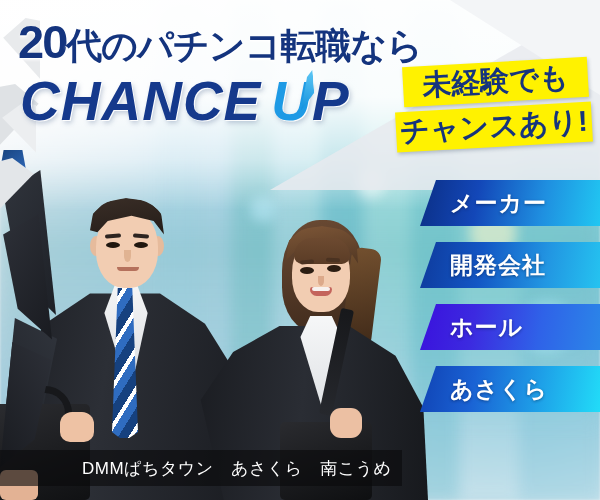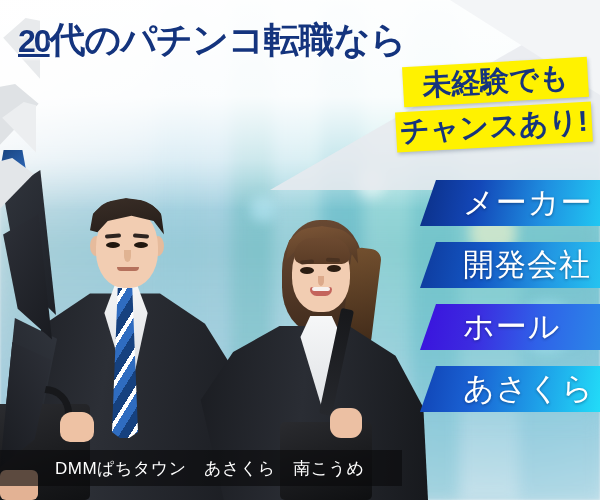--- a/index.html
+++ b/index.html
@@ -172,21 +172,21 @@
   .w-hand{ position:absolute; left:330px; bottom:62px; width:32px; height:30px; background:#ecc0a3; border-radius:11px; }
 
   
   .headline{
     position:absolute; left:18px; top:18px;
     font-size:41px; font-weight:bold; line-height:1;
     color:#14347e; letter-spacing:-1px;
     text-shadow:0 1px 0 #fff, 0 2px 3px rgba(255,255,255,.9);
     white-space:nowrap;
   }
-  .headline .num{ font-size:32px; letter-spacing:-2px;text-decoration:underline; }
+  .headline .num{ font-size:47px; letter-spacing:-2px; }
   .headline .sm{ font-size:36px; }
 
   .logo{
     position:absolute; left:20px; top:74px;
     font-size:55px; font-weight:bold; font-style:italic;
     letter-spacing:1px; line-height:1;
     color:#15398c; white-space:nowrap;
     text-shadow:1px 1px 0 rgba(255,255,255,.95), 2px 3px 5px rgba(120,140,170,.45);
   }
   .logo .u-wrap{ position:relative; display:inline-block; color:#1e9ae5; margin-left:10px; }
@@ -213,36 +213,36 @@
   
   .cats{ position:absolute; right:0; top:180px; width:180px; }
   .cat{
     position:relative;
     height:46px; margin-bottom:16px;
     display:flex; align-items:center;
     clip-path:polygon(16px 0, 100% 0, 100% 100%, 0 100%);
     box-shadow:0 2px 5px rgba(0,0,0,.22);
   }
   .cat-label{
-    color:#ffffff; font-weight:normal; font-size:31px;
+    color:#ffffff; font-weight:bold; font-size:23px;
     letter-spacing:1px; white-space:nowrap;
-    margin-left:43px;
+    margin-left:30px;
     text-shadow:0 1px 3px rgba(0,20,60,.45);
   }
   .cat-0{ background:linear-gradient(100deg,#0b2f86 0%,#1347b8 32%,#1f8fe0 68%,#21c7f2 100%); }
   .cat-1{ background:linear-gradient(100deg,#3a11dd 0%,#3c2ae0 30%,#2f62e8 66%,#2b86e8 100%); }
   .cat-2{ background:linear-gradient(100deg,#0e3a9c 0%,#1356c4 34%,#2296e2 70%,#25c3f0 100%); }
   .cat-3{ background:linear-gradient(100deg,#6a14e8 0%,#5320e6 28%,#3158e6 66%,#2f8ce6 100%); }
   .cat-4{ background:linear-gradient(100deg,#1043b4 0%,#1a62d4 30%,#1ea0e8 66%,#22dcf8 100%); }
 
   
   .credit{
     position:absolute; left:0; top:450px; width:402px; height:36px;
     background:rgba(10,10,12,.62);
-    display:flex; align-items:center;
+    display:flex; align-items:center;padding-left:27px;
   }
   .credit-text{
     color:#ffffff; font-size:17px; margin-left:55px; white-space:nowrap; letter-spacing:.5px;
   }
 </style>
 </head>
 <body>
 
 <div class="banner">
 
@@ -310,20 +310,23 @@
       <div class="bag w-bag"></div>
       <div class="w-hand"></div>
     </div>
 
   </div>
 
   <div class="headline">
     <span class="num">20</span><span class="sm">代のパチンコ転職</span><span class="sm">なら</span>
   </div>
 
+  <div class="logo">
+    <span>CHANCE</span><span class="u-wrap"><span>U</span><span class="u-leaf"></span></span><span>P</span>
+  </div>
 
   <div class="badge badge-1">
     <span>未経験でも</span>
   </div>
   <div class="badge badge-2">
     <span>チャンスあり!</span>
   </div>
 
   <div class="cats">
     <div class="cat cat-0">

